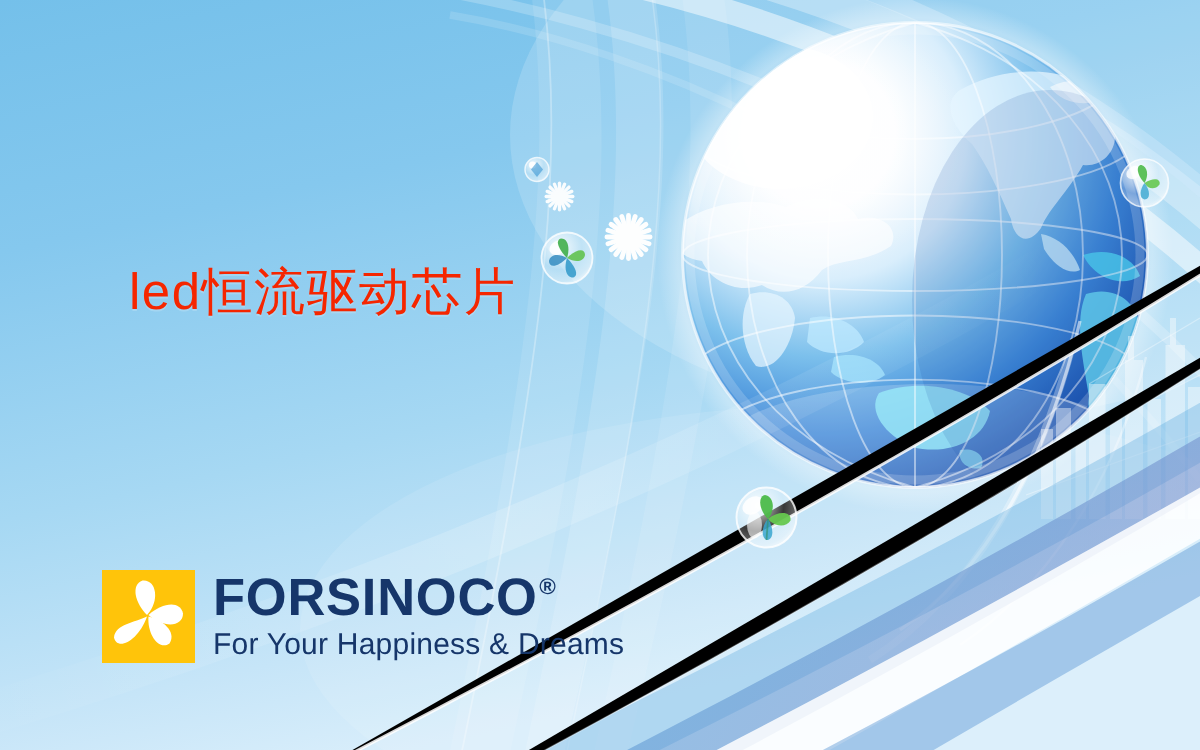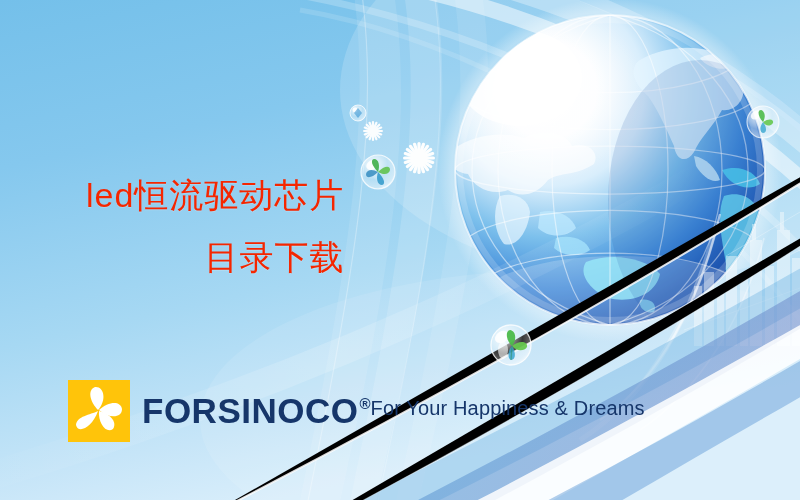--- a/index.html
+++ b/index.html
@@ -28,21 +28,20 @@
     position: absolute;
     left: 86px;
     top: 164px;
     z-index: 40;
     color: #f52600;
     font-size: 34px;
     line-height: 62px;
     letter-spacing: 1px;
     white-space: nowrap;
     text-shadow: 0 1px 0 rgba(255,255,255,0.18);
-    text-align: right;
   }
   .headline .l2 {
     display: block;
     padding-left: 14px;
   }
 
   
   .logo-block {
     position: absolute;
     left: 68px;
@@ -54,20 +53,21 @@
   }
   .logo-mark {
     width: 62px;
     height: 62px;
     background: #ffc40a;
     position: relative;
     flex: none;
   }
   .logo-words {
     display: flex;
+    flex-direction: column;
     justify-content: center;
     line-height: 1;
   }
   .logo-name-row {
     display: flex;
     align-items: flex-start;
   }
   .logo-name {
     color: #16366a;
     font-size: 35px;
@@ -349,21 +349,20 @@
       <g fill="#ffffff" opacity="0.55">
         <g transform="translate(418,158) scale(0.001)">
             <rect x="0" y="0" width="1" height="1"></rect>
           </g>
       </g>
     </g>
   </svg>
 
   <div class="headline">
     <span class="l1">led恒流驱动芯片</span>
-    <span class="l2">目录下载</span>
   </div>
 
   <div class="logo-block">
     <div class="logo-mark">
       <svg viewBox="0 0 62 62" width="62" height="62">
         <path d="M30 30 C 22 22, 19 10, 27 7  C 36 6, 39 20, 30 30 Z" fill="#ffffff"></path>
         <path d="M31 30 C 40 22, 52 20, 54 29 C 54 38, 41 39, 31 30 Z" fill="#ffffff"></path>
         <path d="M31 31 C 40 33, 50 41, 45 49 C 38 54, 30 43, 31 31 Z" fill="#ffffff"></path>
         <path d="M30 31 C 22 35, 9 36, 8 45 C 10 54, 24 48, 30 31 Z" fill="#ffffff"></path>
       </svg>

